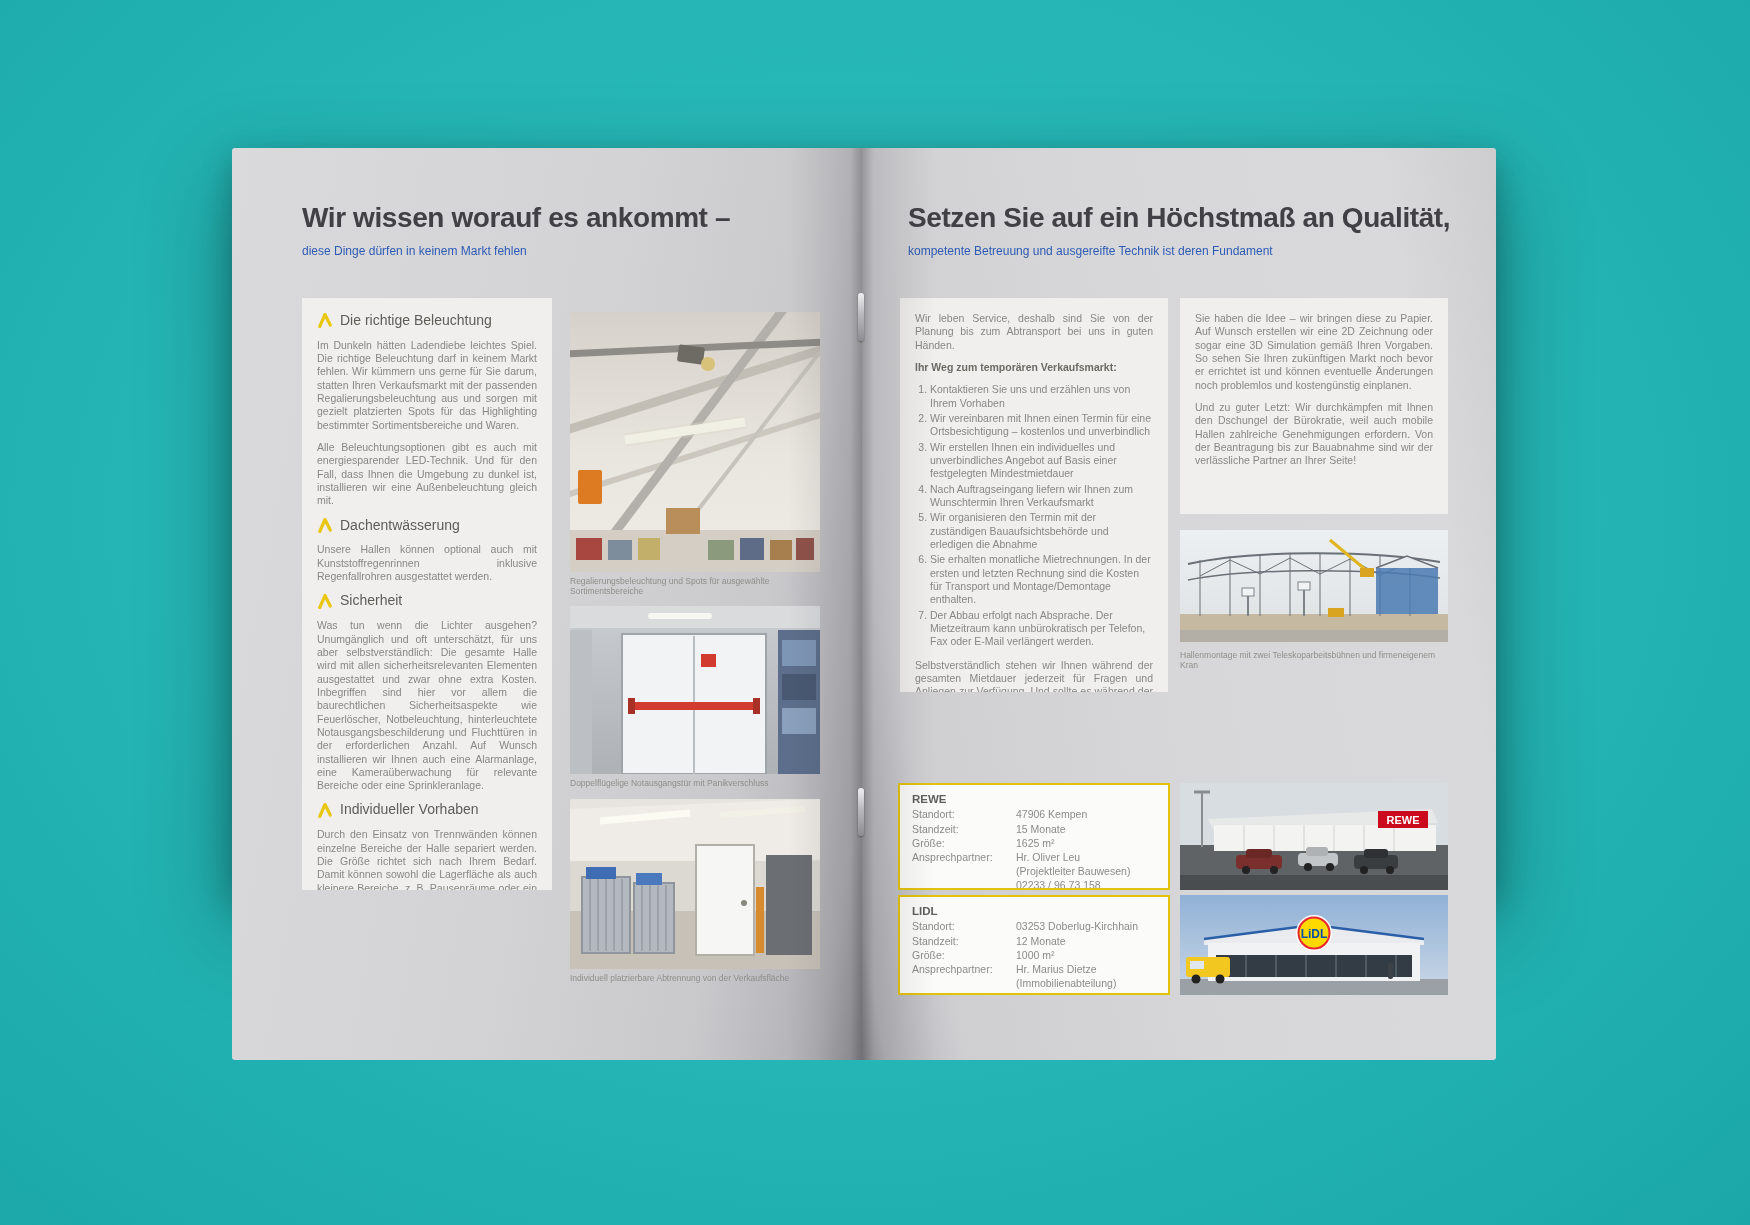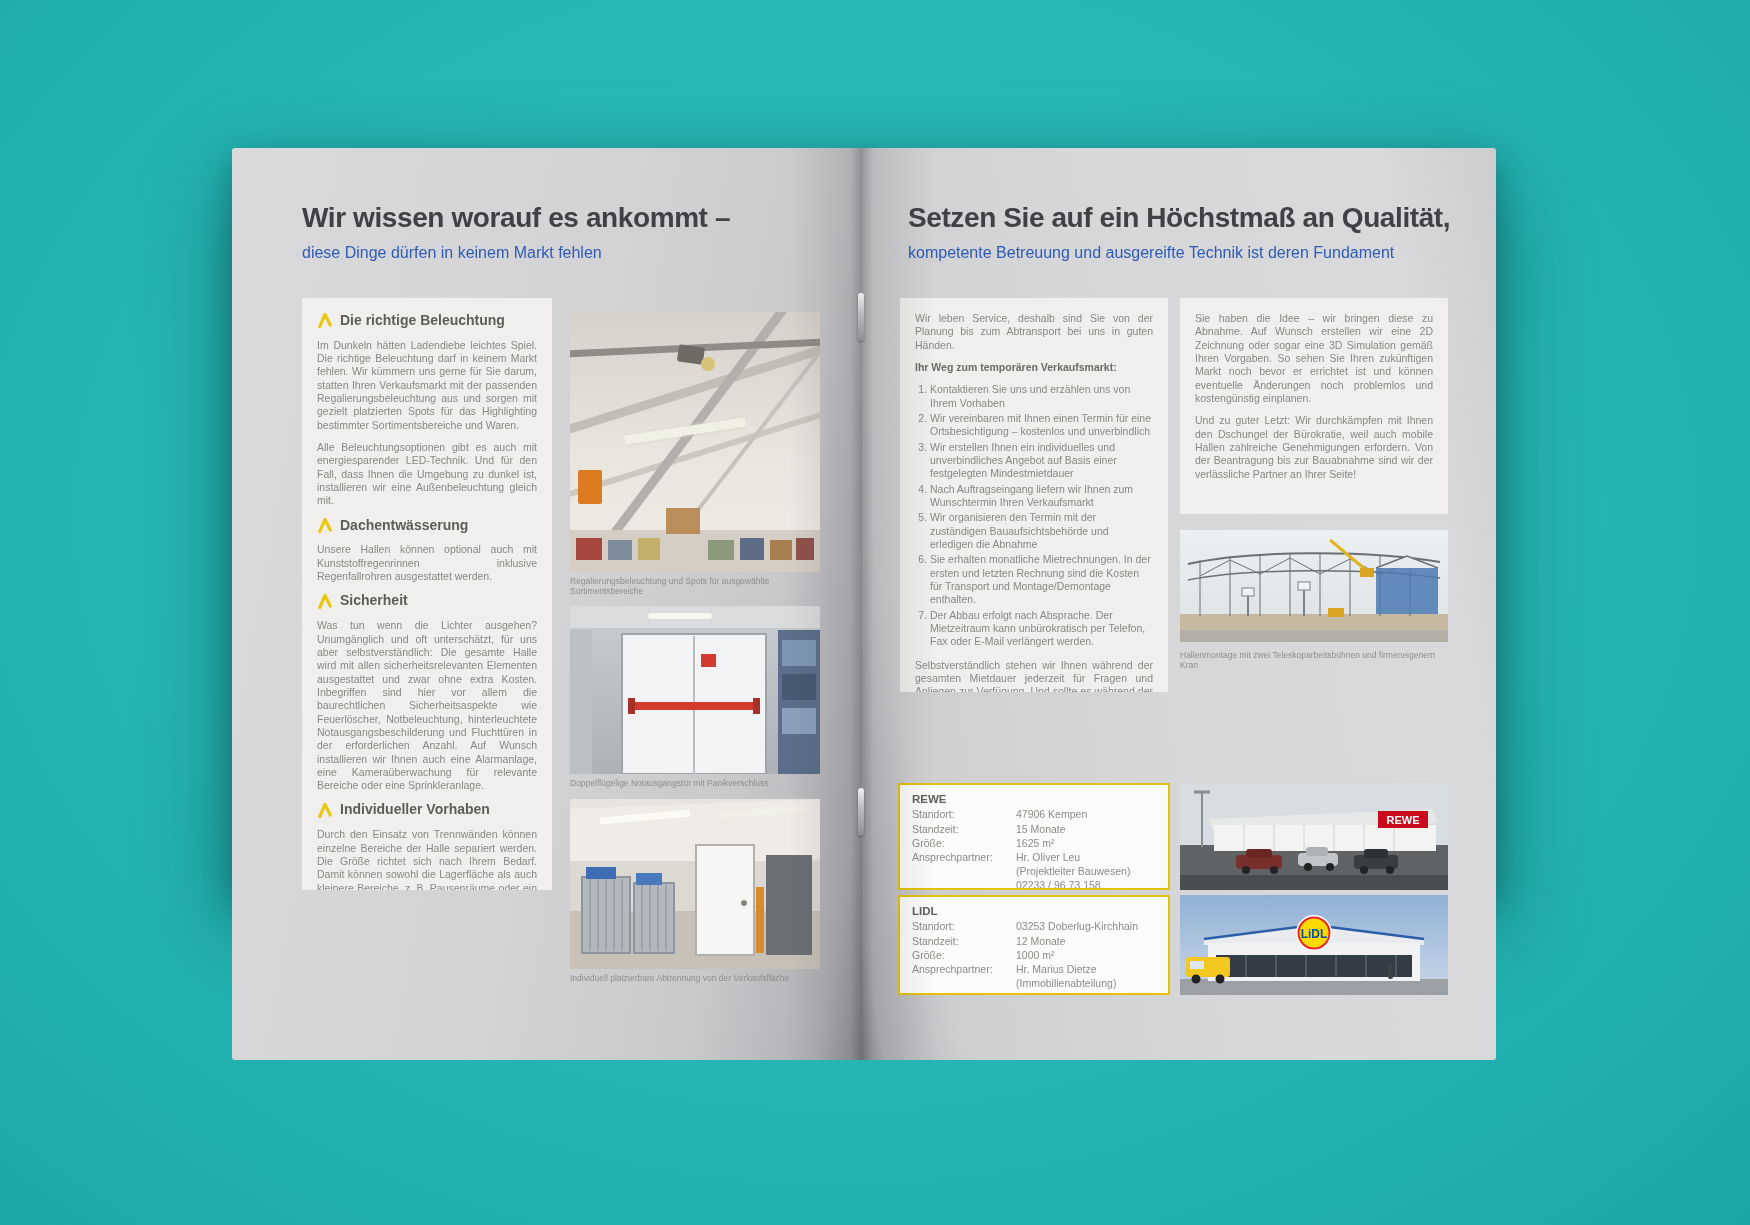--- a/index.html
+++ b/index.html
@@ -31,32 +31,32 @@
   }
   .staple{
     position:absolute;left:626px;width:6px;height:48px;border-radius:3px;
     background:linear-gradient(180deg,#f0f0f2,#b9b9bd 45%,#8c8c92);
     box-shadow:0 1px 2px rgba(0,0,0,.35);
   }
   .staple.s1{top:145px}
   .staple.s2{top:640px}
 
   .pgtitle{position:absolute;font-size:28px;font-weight:700;color:#404045;letter-spacing:-.4px;white-space:nowrap;}
-  .pgsub{position:absolute;font-size:16px;font-weight:400;color:#2d5bb5;white-space:nowrap;}
+  .pgsub{position:absolute;font-size:12px;font-weight:400;color:#2d5bb5;white-space:nowrap;}
 
   .txtbox{
     position:absolute;background:#f0efed;box-sizing:border-box;
     padding:14px 15px;overflow:hidden;
     font-size:10.5px;line-height:1.27;color:#878783;text-align:justify;
   }
   .txtbox p{margin:0 0 9px 0;}
   .txtbox p:last-child{margin-bottom:0;}
   .sechead{
     display:flex;align-items:center;gap:7px;
-    font-size:14px;font-weight:700;color:#5d5d58;margin:4px 0 9px 0;text-align:left;
+    font-size:14px;font-weight:400;color:#5d5d58;margin:4px 0 9px 0;text-align:left;
   }
   .sechead:first-child{margin-top:0;}
   .caret{width:16px;height:15px;flex:0 0 auto;display:block;}
 
   .photocol{position:absolute;}
   .photo{position:relative;overflow:hidden;background:#cfcac3;}
   .caption{font-size:8.5px;color:#8e8e8a;margin:4px 0 10px 0;line-height:1.2;}
 
   .steps-head{font-weight:700;color:#6b6b66;text-align:left;margin:0 0 8px 0;}
   ol.steps{margin:0 0 10px 0;padding:0 0 0 15px;text-align:left;}
@@ -229,21 +229,21 @@
         <li>Nach Auftragseingang liefern wir Ihnen zum Wunschtermin Ihren Verkaufsmarkt</li>
         <li>Wir organisieren den Termin mit der zuständigen Bauaufsichtsbehörde und erledigen die Abnahme</li>
         <li>Sie erhalten monatliche Mietrechnungen. In der ersten und letzten Rechnung sind die Kosten für Transport und Montage/Demontage enthalten.</li>
         <li>Der Abbau erfolgt nach Absprache. Der Mietzeitraum kann unbürokratisch per Telefon, Fax oder E-Mail verlängert werden.</li>
       </ol>
       <p>Selbstverständlich stehen wir Ihnen während der gesamten Mietdauer jederzeit für Fragen und Anliegen zur Verfügung. Und sollte es während der Mietzeit doch einmal ein technisches Problem geben, so haben wir für Sie einen Notdienst eingerichtet, der sich binnen 24 Stunden darum kümmert.</p>
 
     </div>
 
     <div class="txtbox" style="left:318px;top:150px;width:268px;height:216px;">
-      <p>Sie haben die Idee – wir bringen diese zu Abnahme. Auf Wunsch erstellen wir eine 2D Zeichnung oder sogar eine 3D Simulation gemäß Ihren Vorgaben. So sehen Sie Ihren zukünftigen Markt noch bevor er errichtet ist und können eventuelle Änderungen noch problemlos und kostengünstig einplanen.</p>
+      <p>Sie haben die Idee – wir bringen diese zu Papier. Auf Wunsch erstellen wir eine 2D Zeichnung oder sogar eine 3D Simulation gemäß Ihren Vorgaben. So sehen Sie Ihren zukünftigen Markt noch bevor er errichtet ist und können eventuelle Änderungen noch problemlos und kostengünstig einplanen.</p>
       <p>Und zu guter Letzt: Wir durchkämpfen mit Ihnen den Dschungel der Bürokratie, weil auch mobile Hallen zahlreiche Genehmigungen erfordern. Von der Beantragung bis zur Bauabnahme sind wir der verlässliche Partner an Ihrer Seite!</p>
     </div>
 
     <div class="photo-frame" style="left:318px;top:382px;width:268px;height:112px;">
       <svg width="268" height="112" viewBox="0 0 268 112">
         <defs>
           <linearGradient id="g4" x1="0" y1="0" x2="0" y2="1">
             <stop offset="0" stop-color="#edf0f2"></stop>
               <stop offset="1" stop-color="#dde1e4"></stop>
           </linearGradient>

